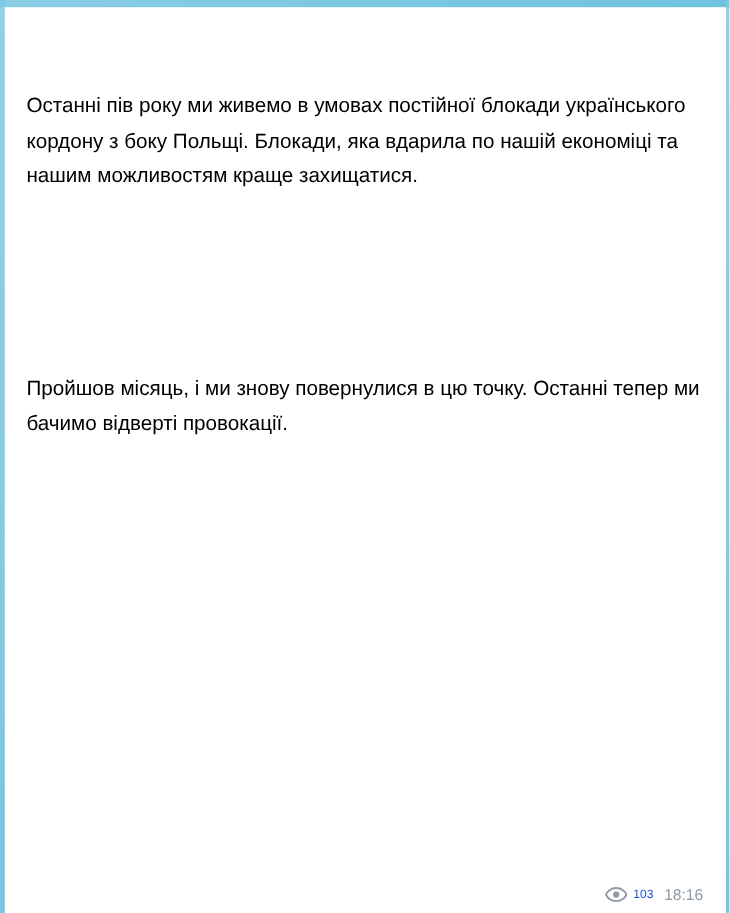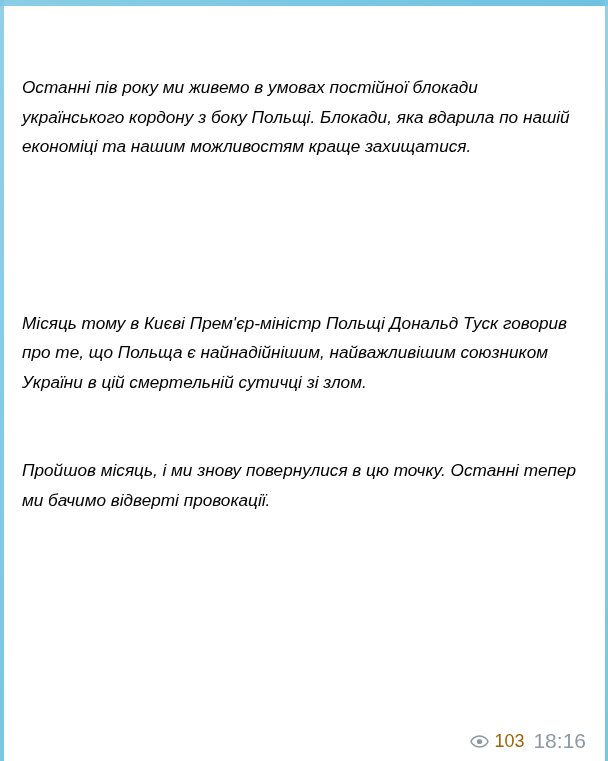--- a/index.html
+++ b/index.html
@@ -25,21 +25,20 @@
     font-size: 17.2px;
     line-height: 29.5px;
     color: #000000;
     letter-spacing: 0.0px;
     white-space: pre-wrap;
     word-wrap: break-word;
   }
   .para {
     margin: 0;
     white-space: pre-wrap;
-    font-style: italic;
   }
   .gap {
     height: 29px;
   }
   #message-footer {
     position: absolute;
     right: 22px;
     bottom: 8px;
     display: flex;
     align-items: center;
@@ -49,25 +48,25 @@
   }
   #views-group {
     display: flex;
     align-items: center;
     gap: 5px;
   }
   .eye-icon svg {
     display: block;
   }
   #views-count {
-    font-size: 18px;
-    color: #a16207;
+    font-size: 10px;
+    color: #1d4ed8;
   }
   #timestamp {
-    font-size: 21px;
+    font-size: 13px;
     color: #8d9aa5;
     margin-left: 2px;
   }
   
   #top-edge {
     position: absolute;
     top: 0;
     left: 0;
     width: 608px;
     height: 6px;
@@ -98,21 +97,20 @@
 
 <div id="message-bubble">
 
   <div id="top-edge"></div>
   <div id="left-edge"></div>
   <div id="right-edge"></div>
 
   <div id="message-text">
     <p class="para">Останні пів року ми живемо в умовах постійної блокади українського кордону з боку Польщі. Блокади, яка вдарила по нашій економіці та нашим можливостям краще захищатися.</p>
     <div class="gap"></div>
-    <p class="para">Місяць тому в Києві Прем'єр-міністр Польщі Дональд Туск говорив про те, що Польща є найнадійнішим, найважливішим союзником України в цій смертельній сутичці зі злом.</p>
     <p class="para">Пройшов місяць, і ми знову повернулися в цю точку. Останні тепер ми бачимо відверті провокації.</p>
     <div class="gap"></div>
     
     
     
     
     
     
   </div>
 

